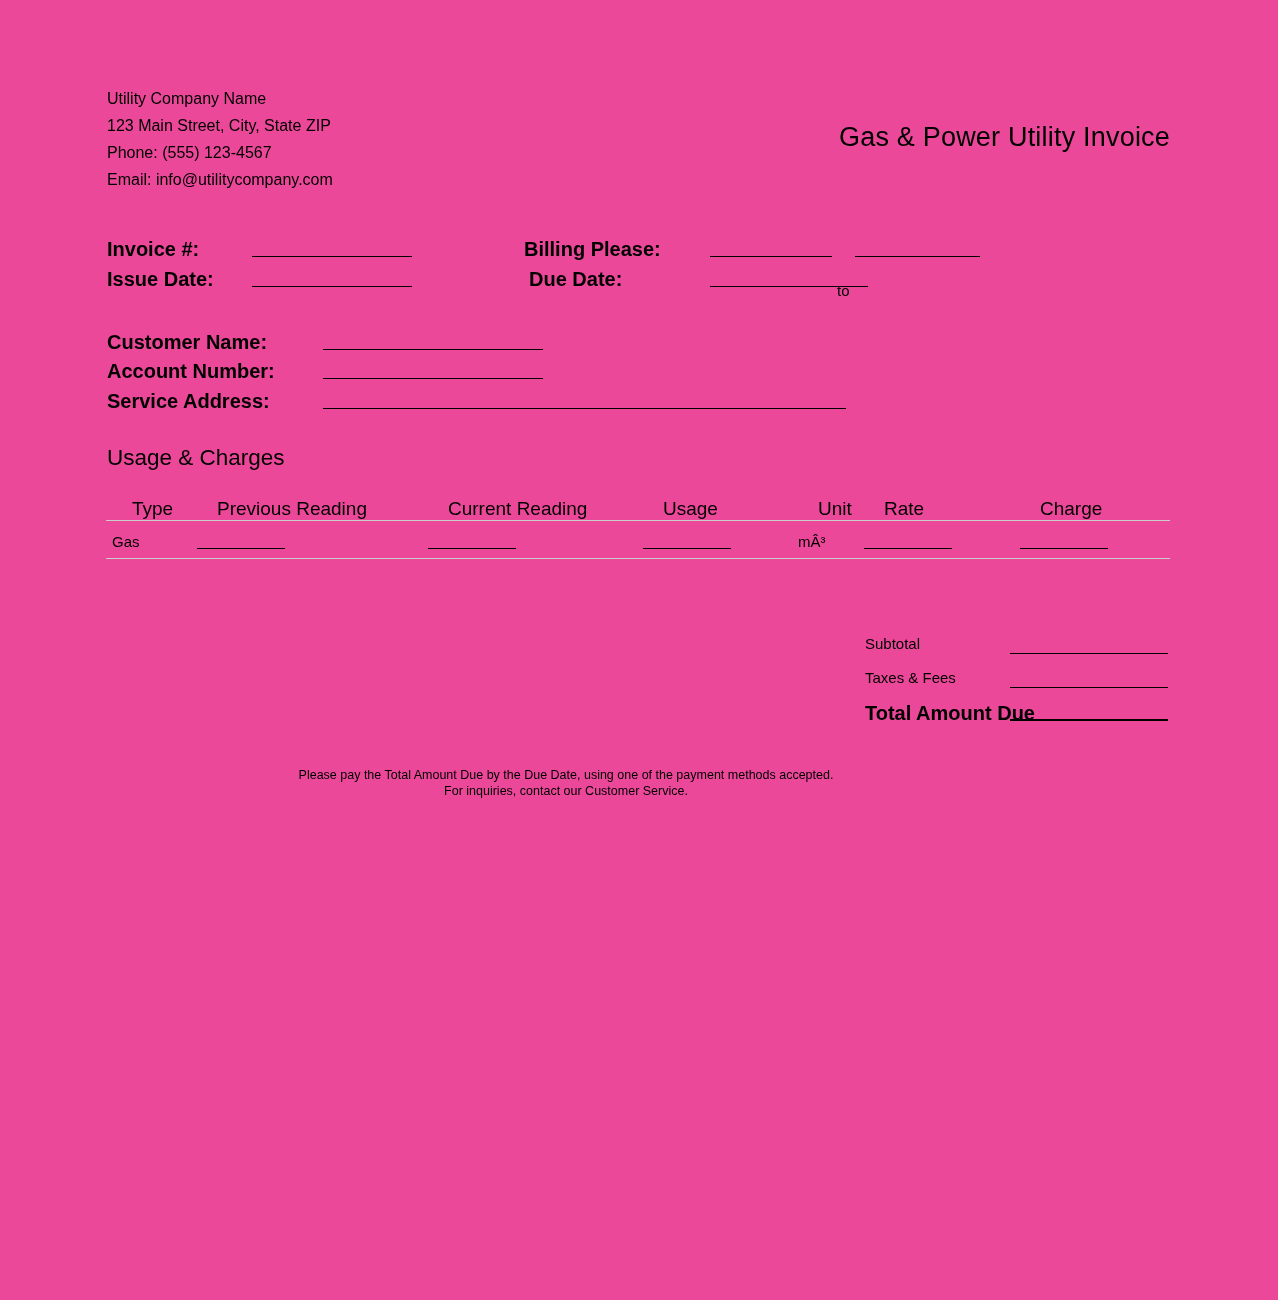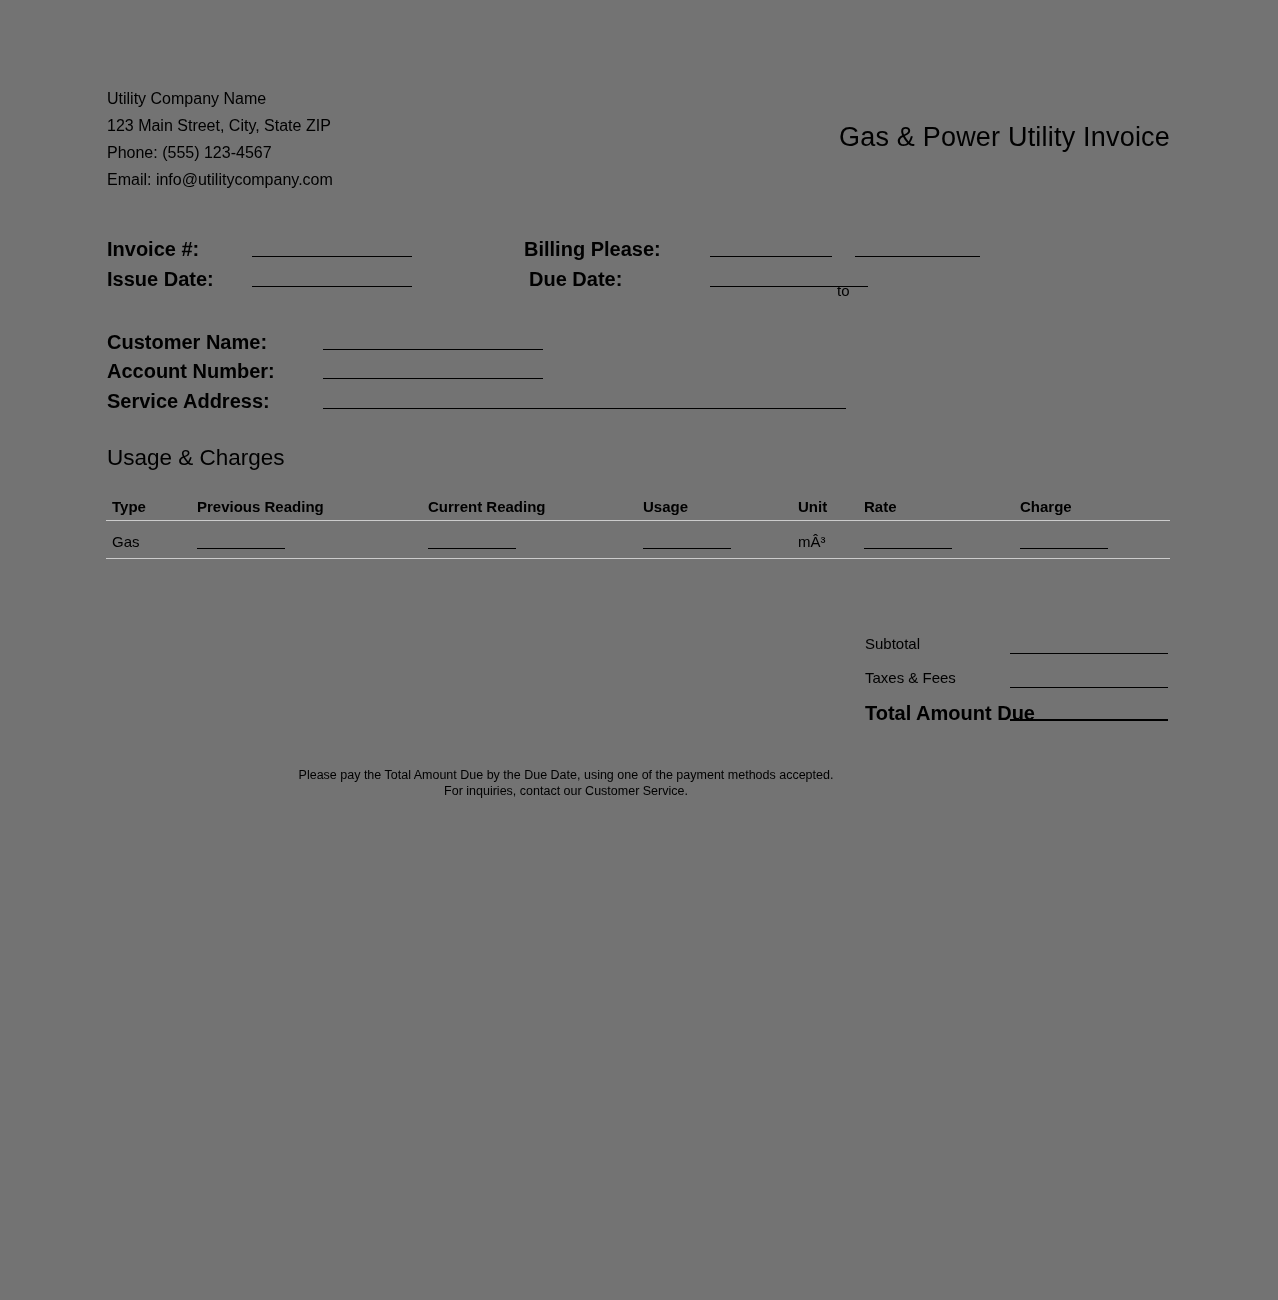--- a/index.html
+++ b/index.html
@@ -5,21 +5,21 @@
   * { margin: 0; padding: 0; box-sizing: border-box; }
   html, body { background: #ffffff; }
   body {
     font-family: "Liberation Sans", "DejaVu Sans", sans-serif;
     color: #000000;
   }
   .page {
     position: relative;
     width: 1278px;
     height: 1300px;
-    background: #737373;
+    background: #ec4899;
     overflow: hidden;
   }
   .abs { position: absolute; }
 
   
   .company {
     left: 107px; top: 85px;
     font-size: 16px; line-height: 27px;
   }
 
@@ -53,21 +53,21 @@
   .usage-table { left: 106px; top: 492px; width: 1064px; }
   .t-row {
     display: grid;
     grid-template-columns: 91px 231px 215px 155px 66px 156px 150px;
   }
   .t-head {
     height: 29px;
     padding-top: 6px;
     border-bottom: 1px solid #cccccc;
   }
-  .t-head > div { font-size: 15px; font-weight: bold; }
+  .t-head > div { font-size: 19px; font-weight: normal; margin-left: 20px; }
   .t-body-row { border-bottom: 1px solid #cccccc; }
   .t-body-row > div { font-size: 15px; }
   .row-gas   { height: 38px; padding-top: 12px; }
   .row-power { height: 34px; padding-top: 9px; }
   .cell-first { padding-left: 6px; }
   .blank {
     display: inline-block;
     width: 88px;
     height: 16px;
     border-bottom: 1.6px solid #000000;

